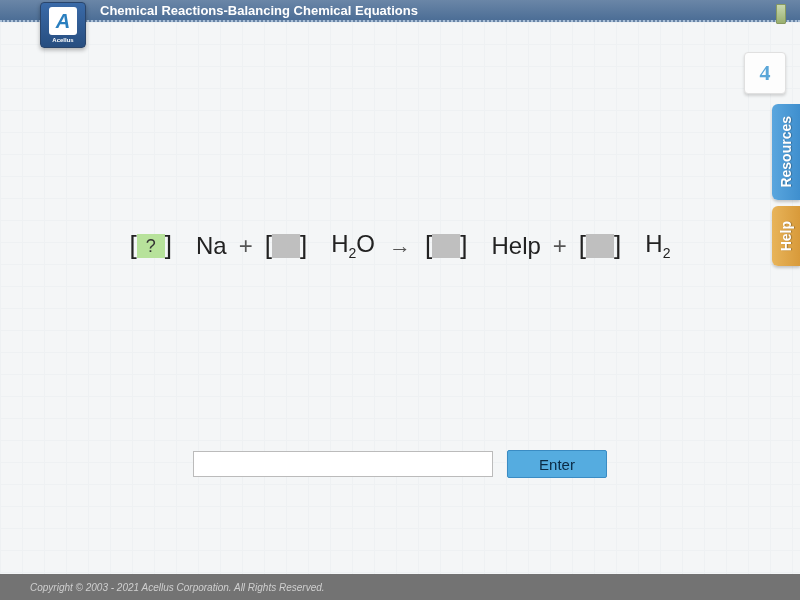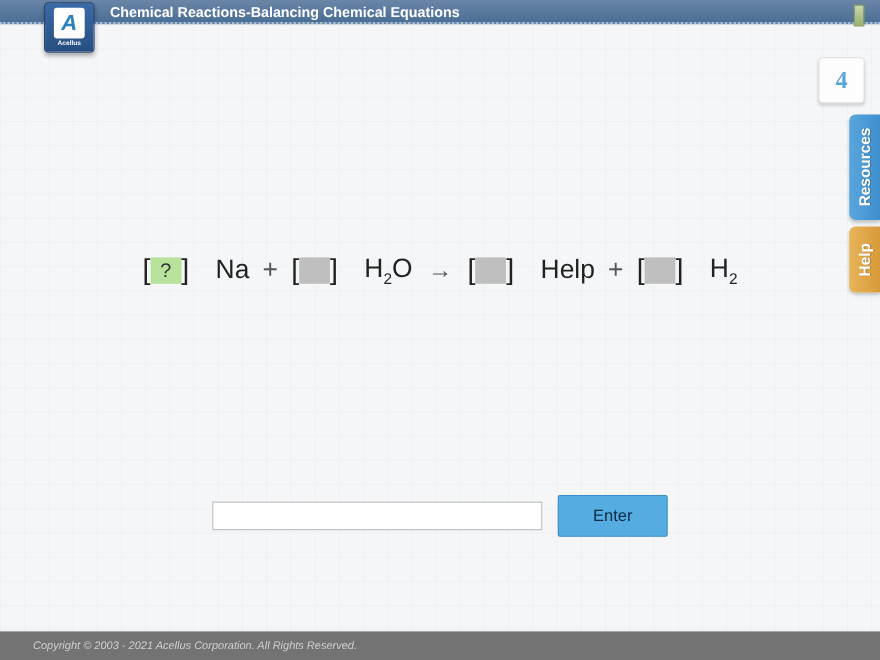--- a/index.html
+++ b/index.html
@@ -164,21 +164,21 @@
   .answer-input {
     width: 300px;
     height: 26px;
     border: 1px solid #bbb;
     background: #fff;
     padding: 0 6px;
     font-size: 14px;
   }
   .enter-btn {
     width: 100px;
-    height: 38px;
+    height: 28px;
     background: #55ace0;
     border: 1px solid #3a8cc4;
     color: #0a2a45;
     font-size: 15px;
     border-radius: 2px;
     cursor: pointer;
   }
 
   
   .footer {

